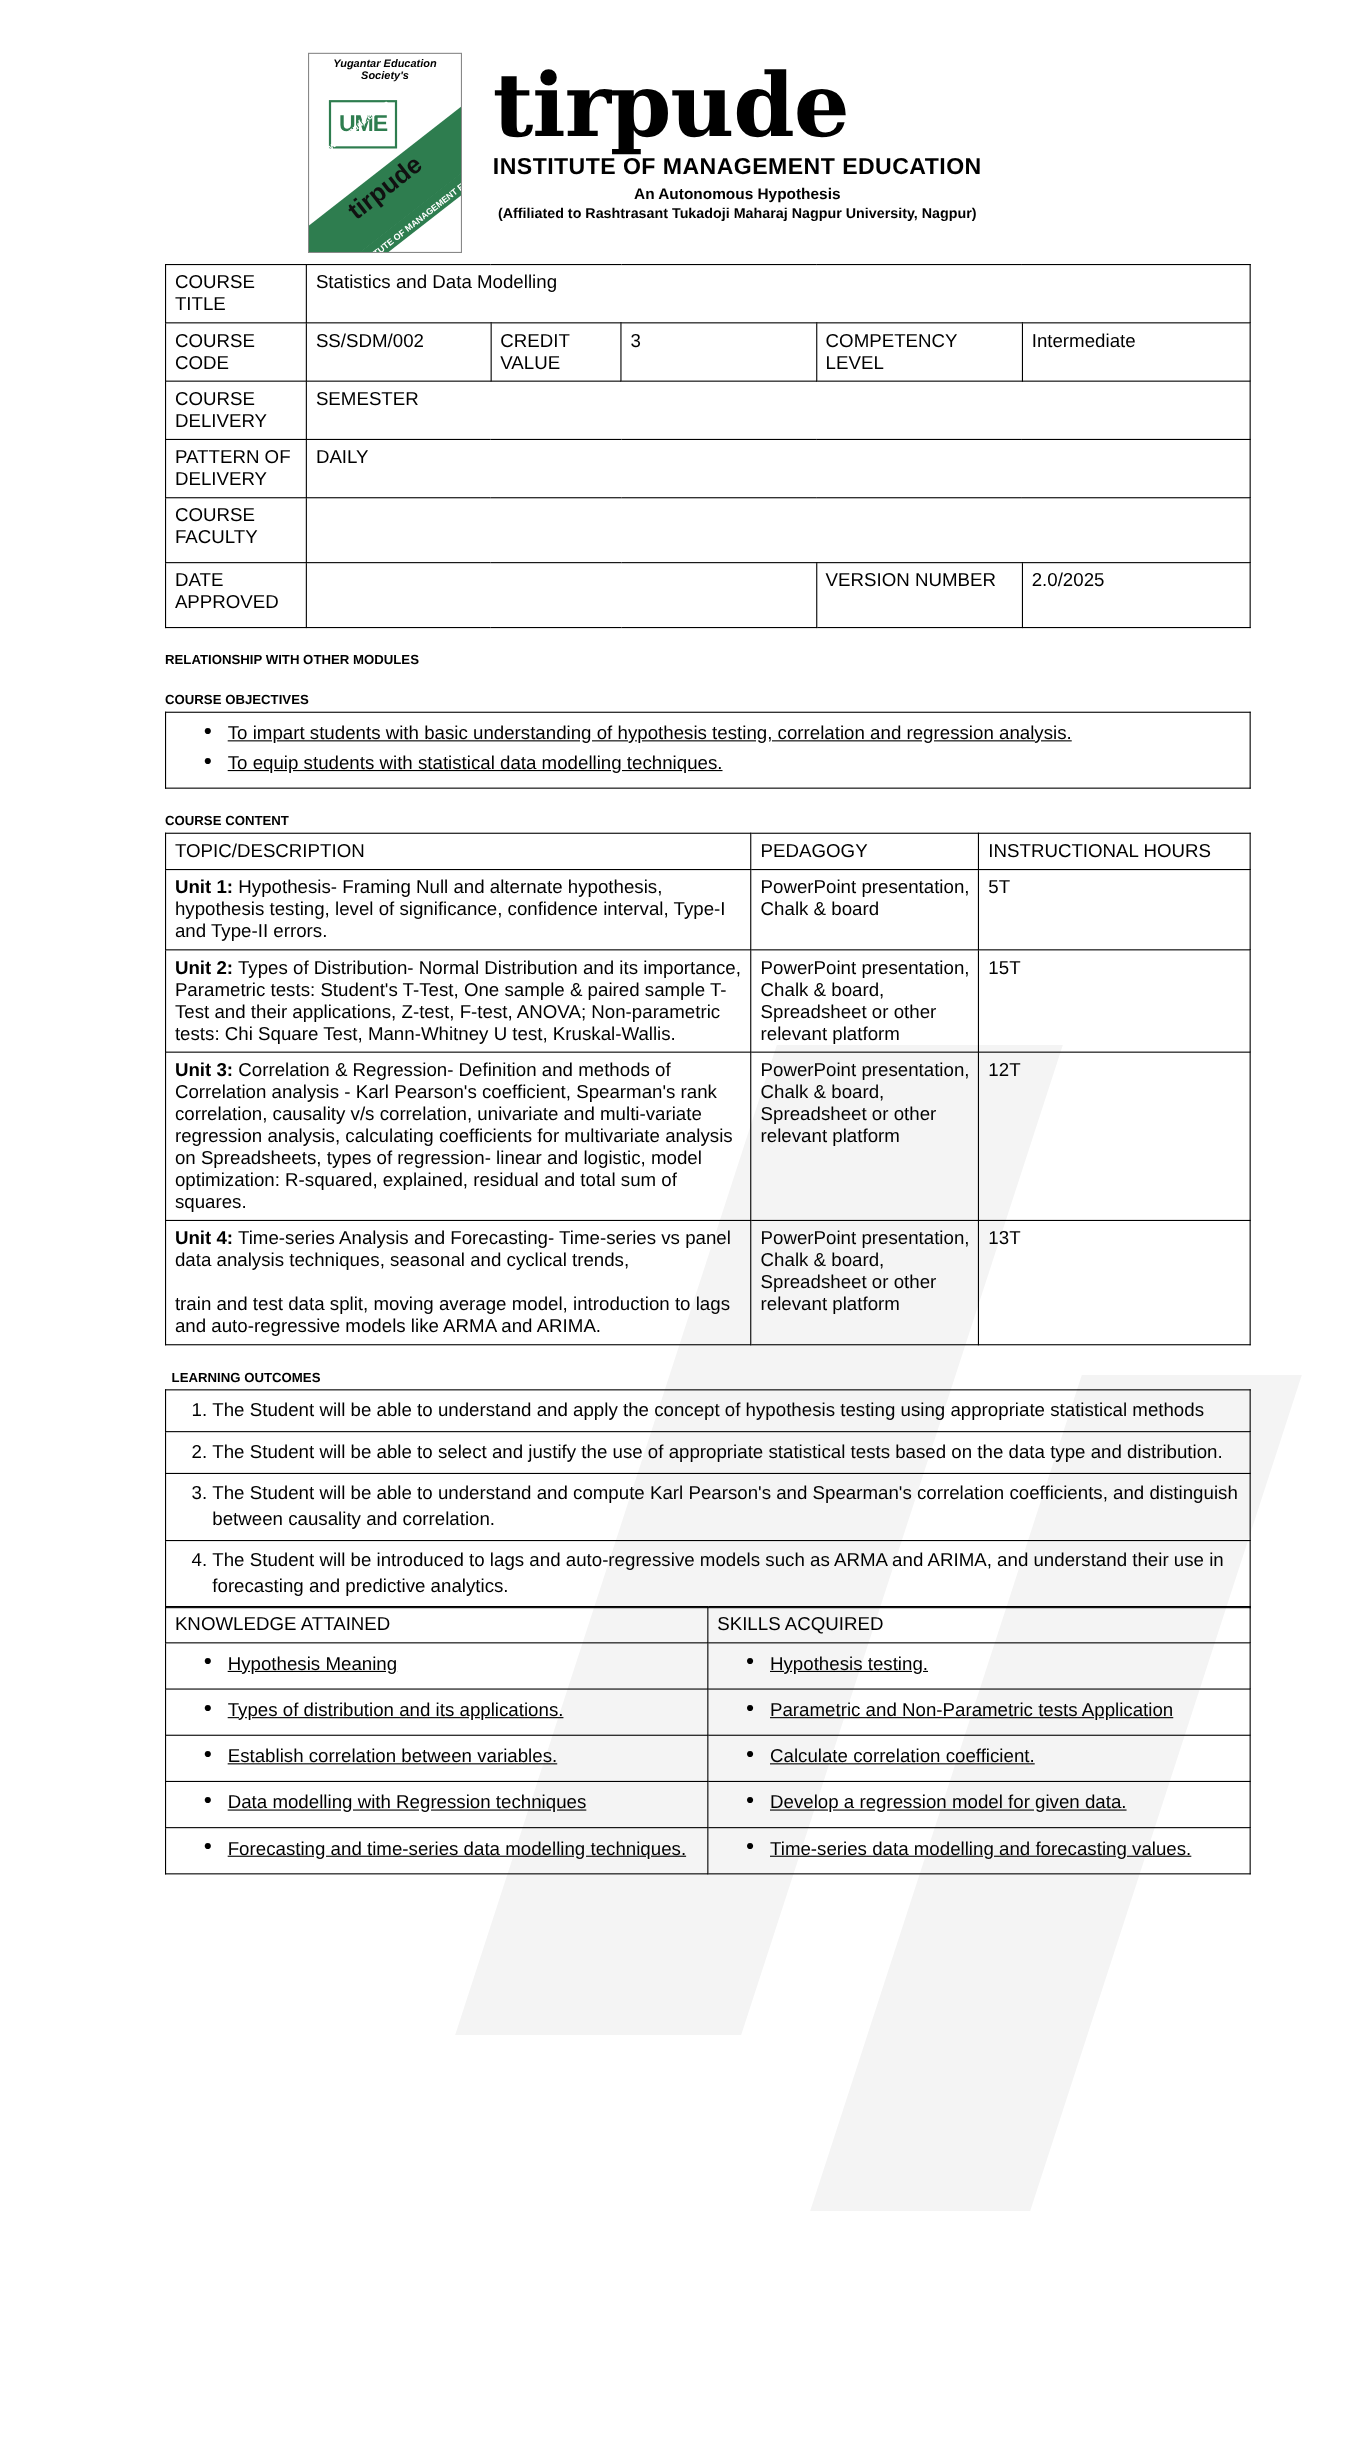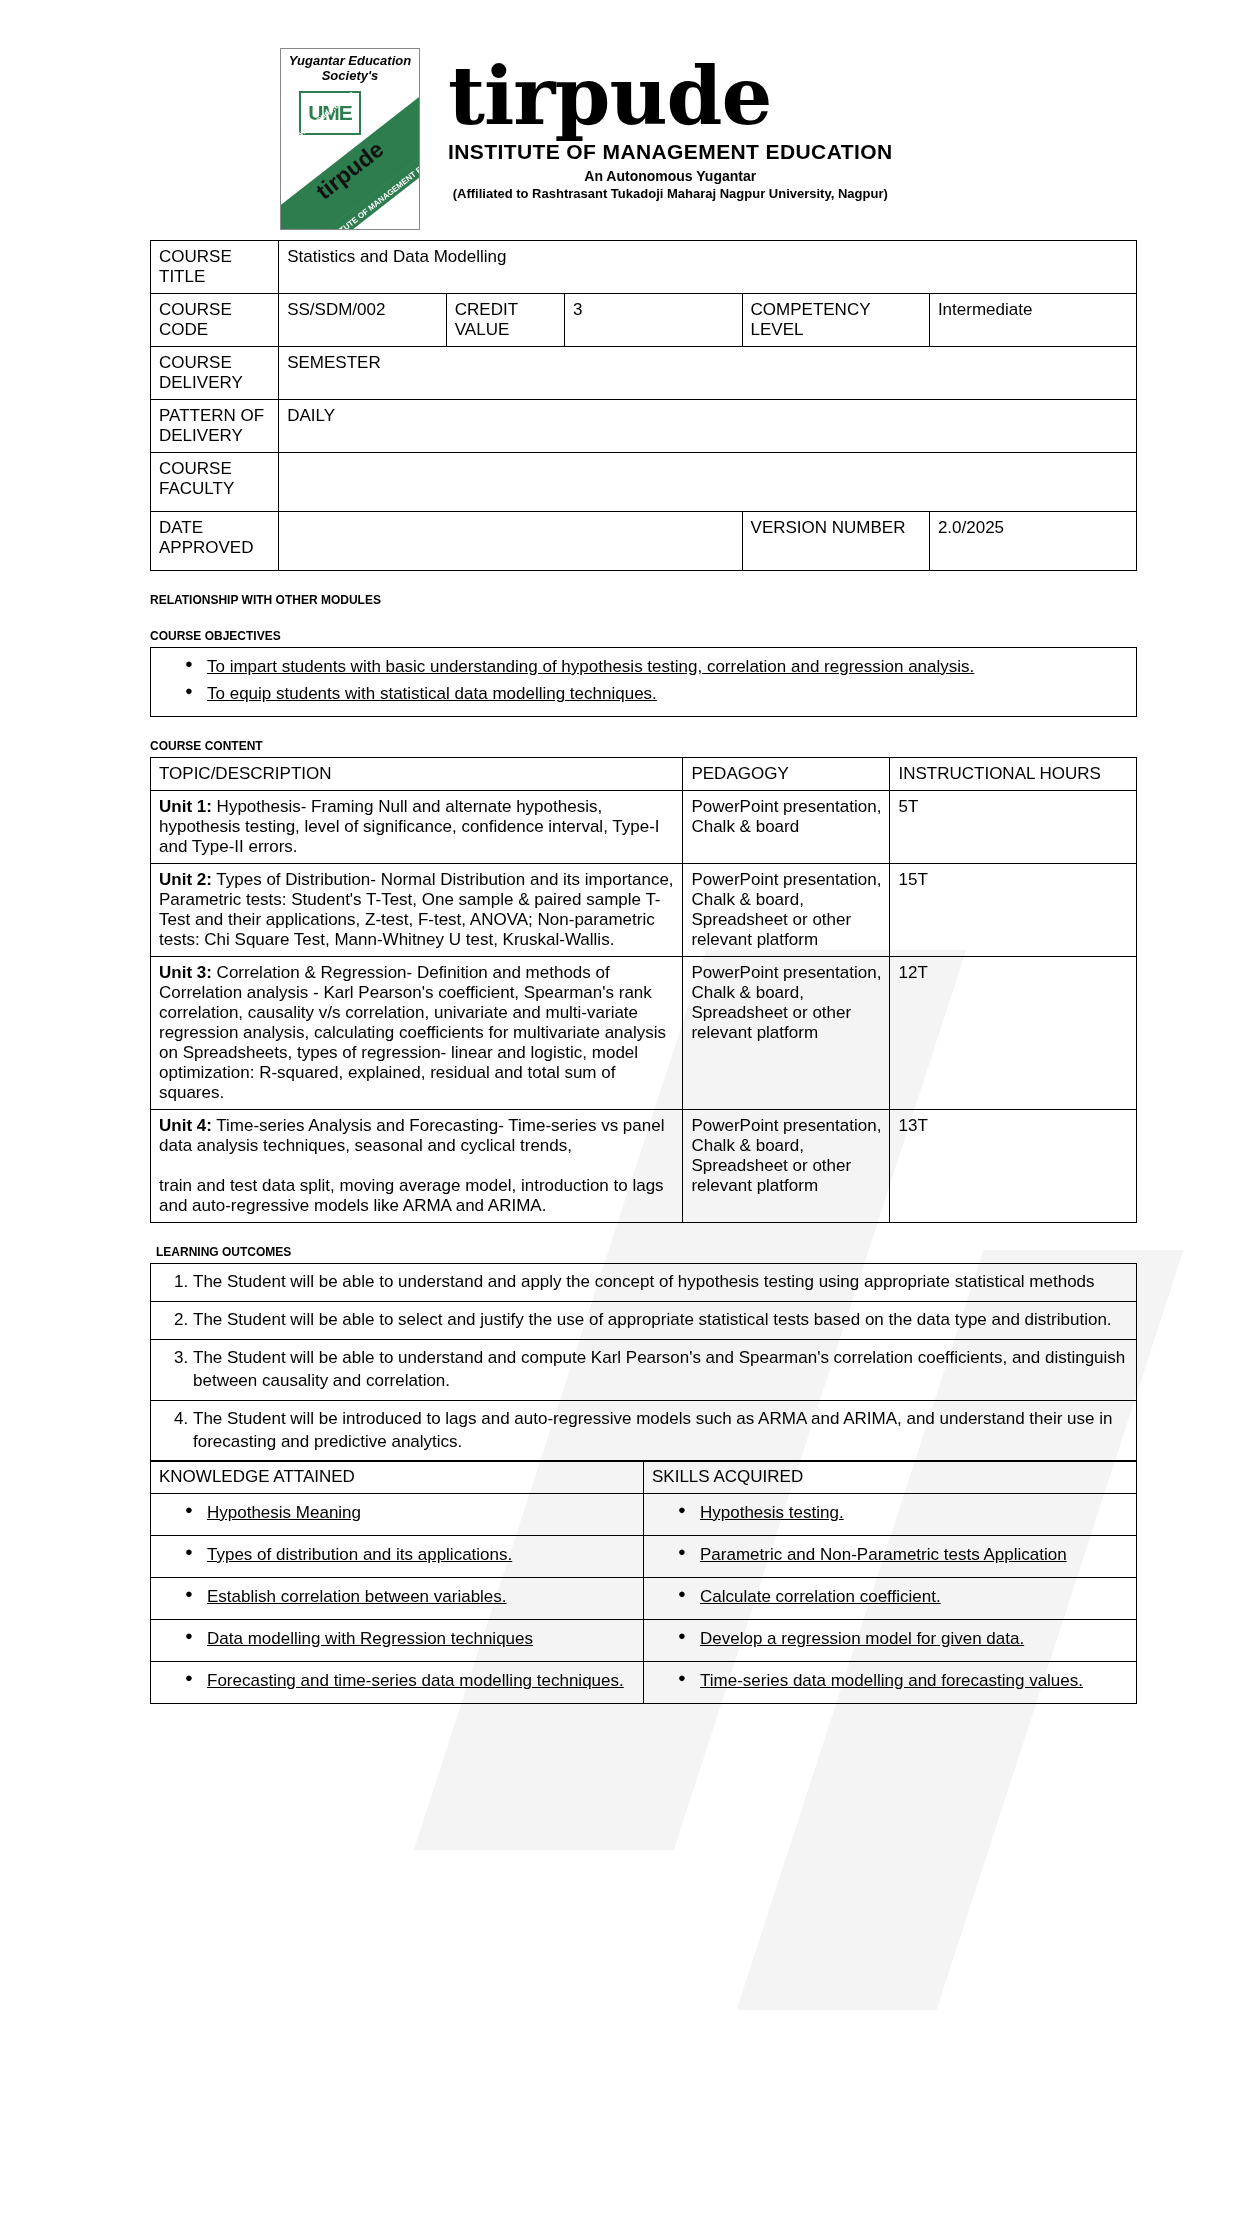--- a/index.html
+++ b/index.html
@@ -46,21 +46,21 @@
     border: 1px solid #888;
     background: #fff;
     position: relative;
     overflow: hidden;
     flex: none;
   }
   .logo-top-text {
     position: absolute;
     top: 4px; left: 0; right: 0;
     text-align: center;
-    font-size: 13px;
+    font-size: 10px;
     font-weight: bold;
     font-style: italic;
   }
   .logo-band {
     position: absolute;
     width: 235px;
     height: 48px;
     background: #2e7d4f;
     transform: rotate(-38deg);
     left: -48px;
@@ -210,21 +210,21 @@
         <div class="logo-band"></div>
         <div class="logo-band2"></div>
         <div class="logo-ume">UME</div>
         <div class="logo-url">www.tirpude.edu.in</div>
         <div class="logo-word">tirpude</div>
         <div class="logo-sub">INSTITUTE OF MANAGEMENT EDUCATION</div>
       </div>
       <div class="header-text">
         <div class="brand">tirpude</div>
         <div class="brand-line2">INSTITUTE OF MANAGEMENT EDUCATION</div>
-        <div class="brand-line3">An Autonomous Yugantar</div>
+        <div class="brand-line3">An Autonomous Hypothesis</div>
         <div class="brand-line4">(Affiliated to Rashtrasant Tukadoji Maharaj Nagpur University, Nagpur)</div>
       </div>
     </div>
 
     <div class="wrap">
 
       <table class="doc">
         <tbody>
           <tr>
             <td class="b" style="width:13%">COURSE TITLE</td>

